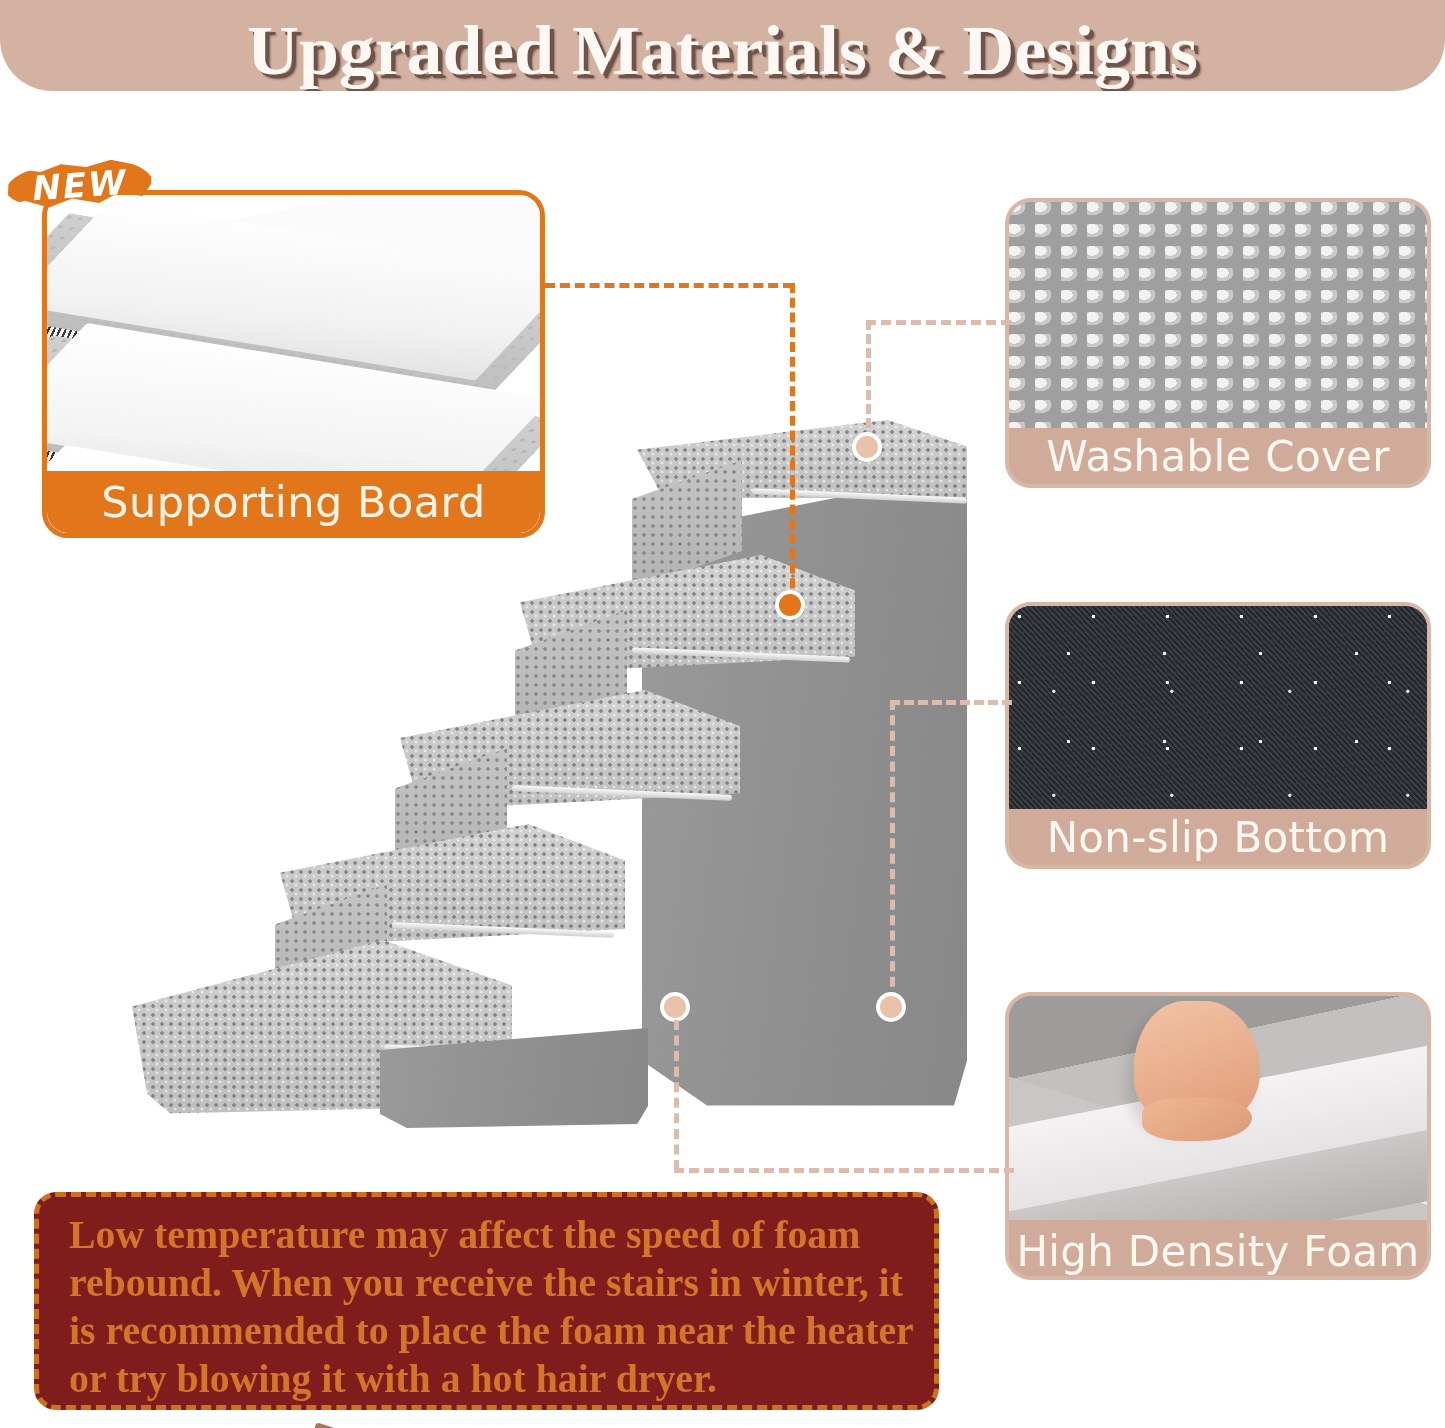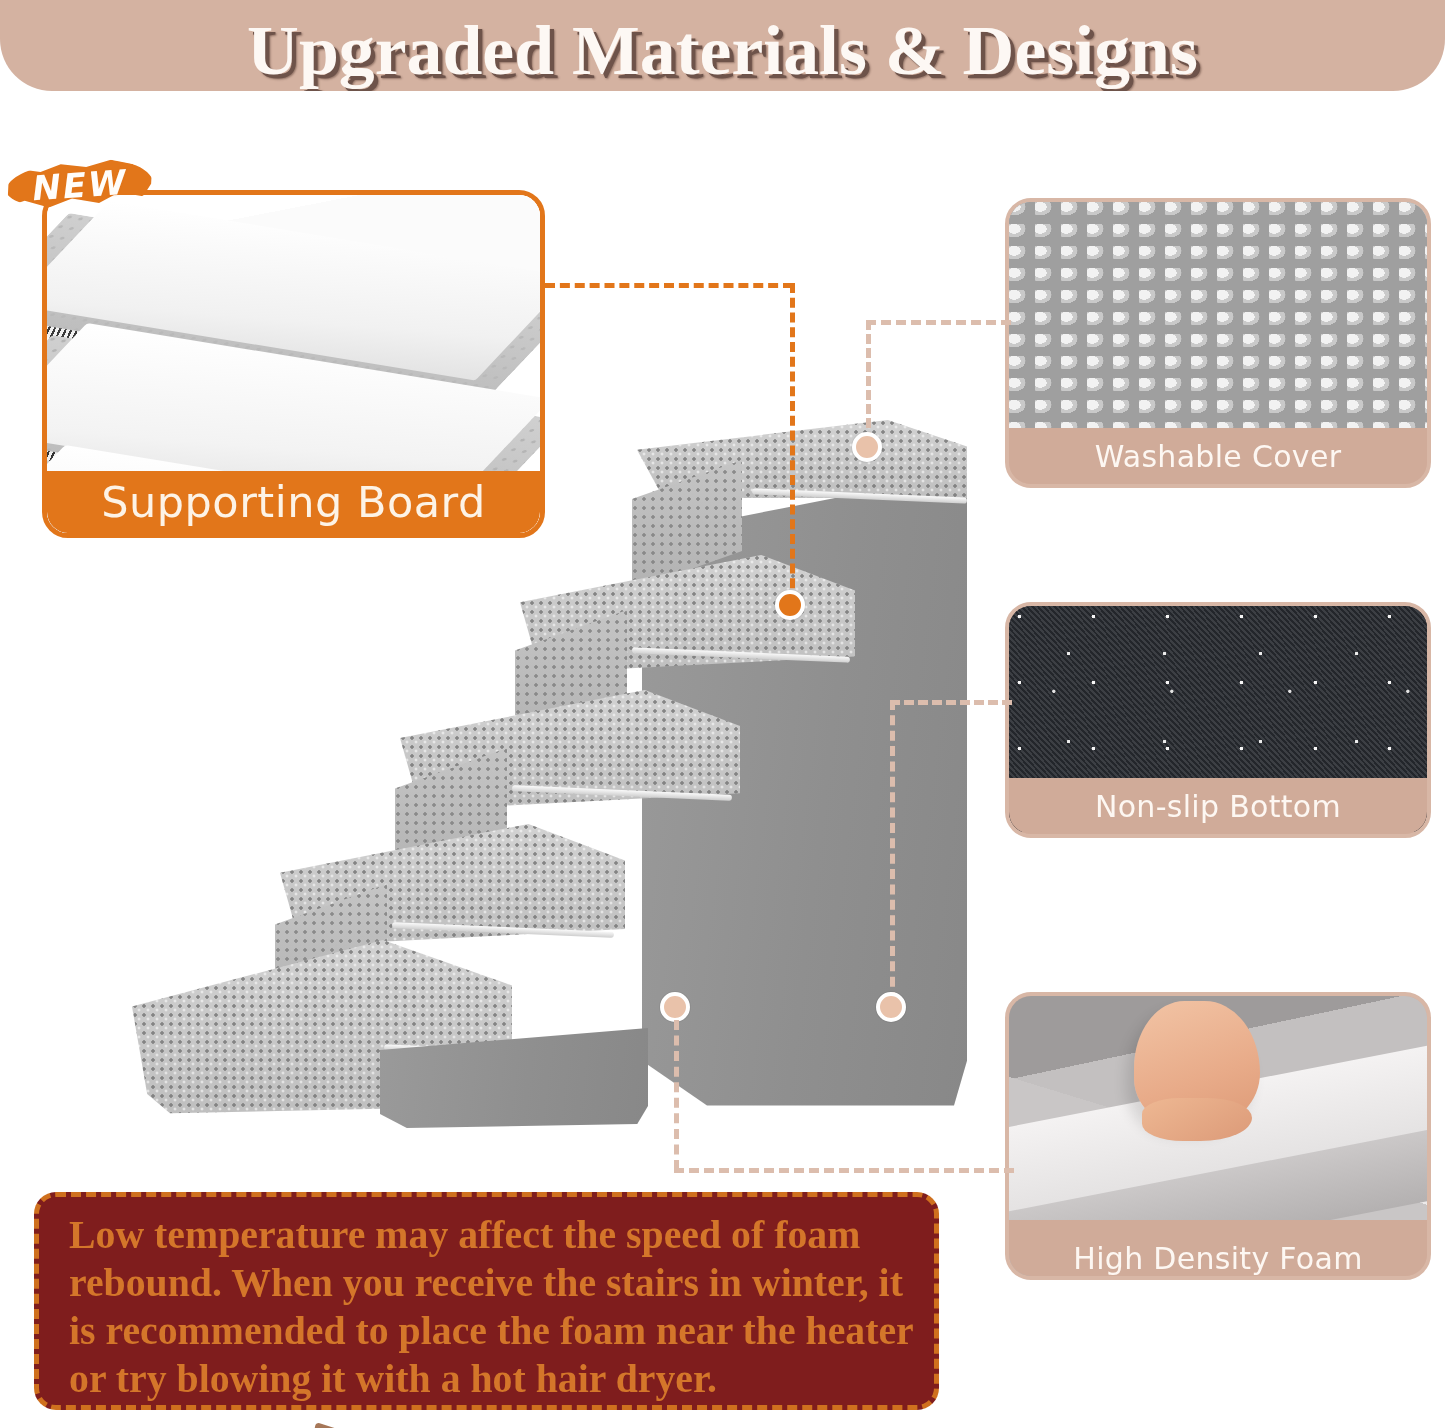--- a/index.html
+++ b/index.html
@@ -134,38 +134,38 @@
     border:4px solid #d8b7a6;border-radius:26px;
     background:#d4af9d;box-sizing:border-box;overflow:hidden;
   }
   .panel-photo{position:absolute;left:0;top:0;width:100%;}
   .panel-label{
     position:absolute;left:0;bottom:0;width:100%;
     display:flex;align-items:center;justify-content:center;
     background:#d0ab99;
   }
   .panel-label-text{
-    color:#fdf7f2;font-size:30px;font-weight:400;
+    color:#fdf7f2;font-size:42px;font-weight:400;
     font-family:"DejaVu Sans",sans-serif;letter-spacing:.3px;
   }
 
   #panel-washable{top:198px;height:290px;}
   #panel-washable .panel-photo{height:232px;
     background:
       radial-gradient(ellipse 16px 12px at 20% 22%,#f2f2f2 0 40%,#c9c9c9 41% 70%,#9f9f9f 71%),
       radial-gradient(ellipse 15px 11px at 58% 46%,#efefef 0 40%,#c4c4c4 41% 70%,#9a9a9a 71%),
       repeating-radial-gradient(circle at 0 0,#dcdcdc 0 5px,#9e9e9e 5px 9px,#cfcfcf 9px 15px),
       repeating-linear-gradient(118deg,#c8c8c8 0 7px,#9b9b9b 7px 13px,#dadada 13px 21px),
       repeating-linear-gradient(-62deg,rgba(60,60,60,.30) 0 3px,rgba(245,245,245,.30) 3px 9px),
       #bcbcbc;
     background-size:26px 22px,26px 22px,30px 30px,auto,auto,auto;
   }
   #panel-washable .panel-label{height:56px;}
 
-  #panel-nonslip{top:602px;height:236px;}
+  #panel-nonslip{top:602px;height:267px;}
   #panel-nonslip .panel-photo{height:226px;
     background:
       radial-gradient(circle at 14% 16%,#f6f6f6 1.6px,transparent 2px),
       radial-gradient(circle at 62% 54%,#ededed 1.4px,transparent 2px),
       radial-gradient(circle at 38% 82%,#e3e3e3 1.3px,transparent 2px),
       repeating-linear-gradient(47deg,#3c3f44 0 2px,#23262b 2px 4px),
       repeating-linear-gradient(-47deg,rgba(255,255,255,.045) 0 2px,transparent 2px 4px),
       #2a2d32;
     background-size:74px 66px,96px 88px,118px 104px,auto,auto,auto;
   }

